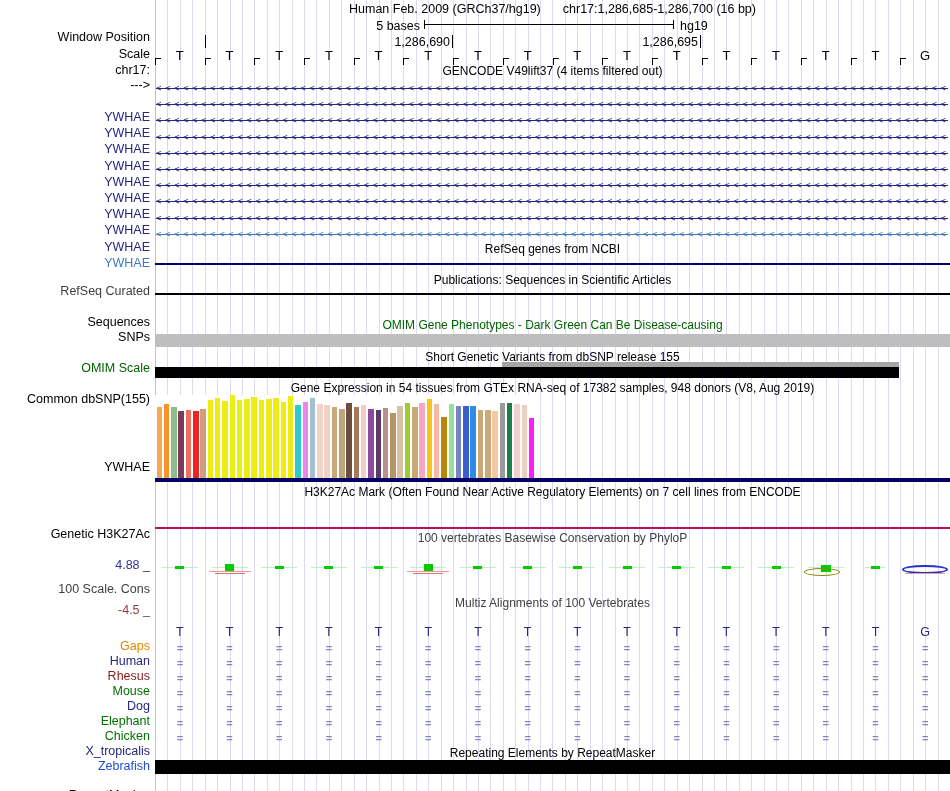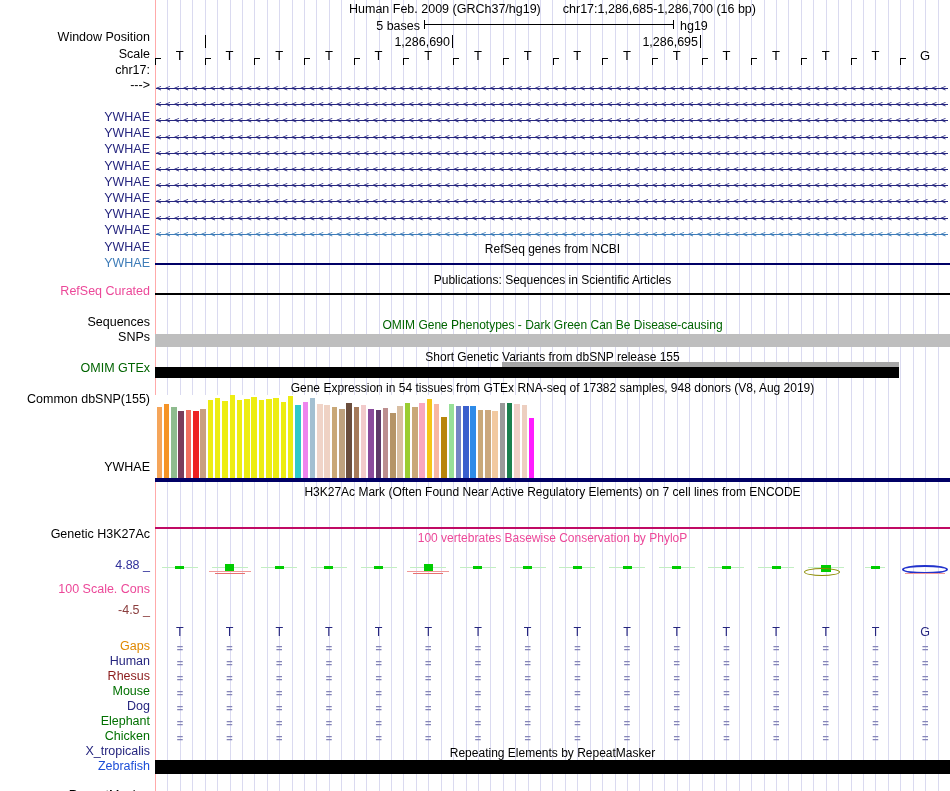--- a/index.html
+++ b/index.html
@@ -4,21 +4,21 @@
 <style>
   html,body{margin:0;padding:0;background:#fff;}
   #canvas{position:relative;width:950px;height:791px;background:#fff;overflow:hidden;
           font-family:"Liberation Sans",sans-serif;color:#000;}
   
   #grid{position:absolute;left:155px;top:0;width:795px;height:791px;
         background:repeating-linear-gradient(to right,#dadaf0 0px,#dadaf0 1px,transparent 1px,transparent 12.421px);}
   #left-guide{position:absolute;left:155px;top:0;width:1px;height:791px;background:#ffaaaa;}
   .lbl{position:absolute;right:800px;font-size:12.5px;line-height:14px;white-space:nowrap;margin-top:28px;}
   .title{position:absolute;left:155px;width:795px;text-align:center;font-size:12px;line-height:14px;white-space:nowrap;}
-  .c-blue{color:#ec4899;}
+  .c-blue{color:#404040;}
   .c-green{color:#006400;}
   .c-maroon{color:#8b3e3e;}
   .c-dnavy{color:#30309a;}
   .hdr-titles{position:absolute;left:155px;top:2px;width:795px;display:flex;justify-content:center;gap:22px;
               font-size:12.5px;white-space:nowrap;}
   .hline{position:absolute;left:155px;width:795px;}
   .rtick{position:absolute;top:35px;width:1px;height:13px;background:#000;}
   .rnum{position:absolute;top:35px;font-size:12.5px;white-space:nowrap;}
   .scalebar{position:absolute;left:424px;top:20px;width:248px;height:9px;
             border-left:1px solid #000;border-right:1px solid #000;
@@ -54,31 +54,32 @@
 
   <div class="lbl" style="top:35px">chr17:</div>
   <div class="rtick" style="left:205px"></div>
   <div class="rnum" style="right:500px">1,286,690</div>
   <div class="rtick" style="left:452px"></div>
   <div class="rnum" style="right:252px">1,286,695</div>
   <div class="rtick" style="left:700px"></div>
 
   <div class="lbl" style="top:50px">---&gt;</div>
 
+  <div class="title" style="top:64px">GENCODE V49lift37 (4 items filtered out)</div>
   <div class="title" style="top:242px">RefSeq genes from NCBI</div>
   <div class="lbl c-blue" style="top:256px">RefSeq Curated</div>
   <div class="hline" style="top:263px;height:2px;background:#000066"></div>
 
   <div class="title" style="top:273px">Publications: Sequences in Scientific Articles</div>
   <div class="lbl" style="top:287px">Sequences</div>
   <div class="hline" style="top:293px;height:2px;background:#000"></div>
   <div class="lbl" style="top:302px">SNPs</div>
 
   <div class="title c-green" style="top:318px">OMIM Gene Phenotypes - Dark Green Can Be Disease-causing</div>
-  <div class="lbl c-green" style="top:333px">OMIM GTEx</div>
+  <div class="lbl c-green" style="top:333px">OMIM Scale</div>
   <div class="hline" style="top:334px;height:13px;background:#bebebe"></div>
 
   <div class="title" style="top:350px">Short Genetic Variants from dbSNP release 155</div>
   <div class="lbl" style="top:364px">Common dbSNP(155)</div>
   <div class="pp" style="left:502px;top:362px;width:397px;height:5px;background:#a6a6a6"></div>
   <div class="pp" style="left:155px;top:367px;width:744px;height:11px;background:#000"></div>
 
   <div class="title" style="top:381px">Gene Expression in 54 tissues from GTEx RNA-seq of 17382 samples, 948 donors (V8, Aug 2019)</div>
   <div id="gtex-panel"></div>
   <div class="lbl" style="top:432px">YWHAE</div>
@@ -86,20 +87,21 @@
 
   <div class="title" style="top:485px">H3K27Ac Mark (Often Found Near Active Regulatory Elements) on 7 cell lines from ENCODE</div>
   <div class="lbl" style="top:499px">Genetic H3K27Ac</div>
   <div class="hline" style="top:527px;height:2px;background:#c00a64"></div>
 
   <div class="lbl c-dnavy" style="top:530px">4.88 _</div>
   <div class="title c-blue" style="top:531px">100 vertebrates Basewise Conservation by PhyloP</div>
   <div class="lbl c-blue" style="top:554px">100 Scale. Cons</div>
   <div class="lbl c-maroon" style="top:575px">-4.5 _</div>
 
+  <div class="title c-blue" style="top:596px">Multiz Alignments of 100 Vertebrates</div>
 
   <div class="title" style="top:746px">Repeating Elements by RepeatMasker</div>
   <div class="lbl" style="top:760px">RepeatMasker</div>
   <div class="hline" style="top:760px;height:14px;background:#000"></div>
 
   <div id="dyn">
       <div class="seqb" style="left: 179.844px; top: 49px;">T</div>
       <div class="basetick" style="left: 155px; top: 58px;"></div>
       <div class="seqb" style="left: 229.531px; top: 49px;">T</div>
       <div class="basetick" style="left: 204.688px; top: 58px;"></div>

